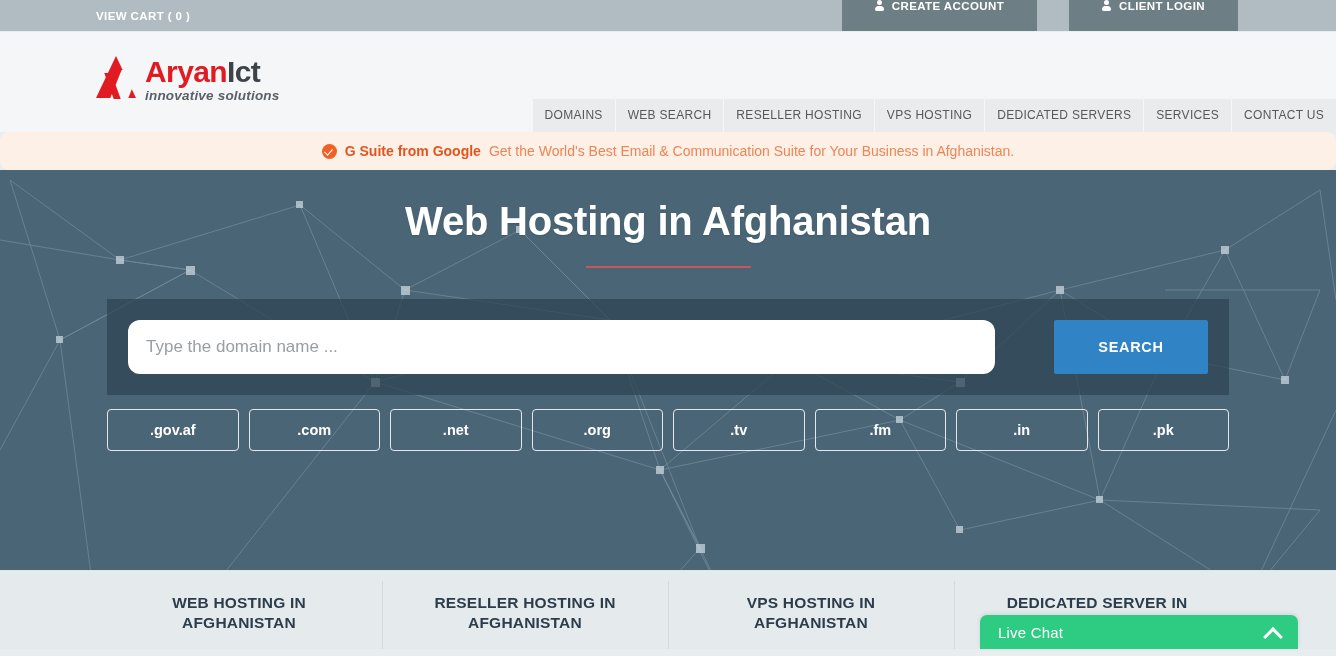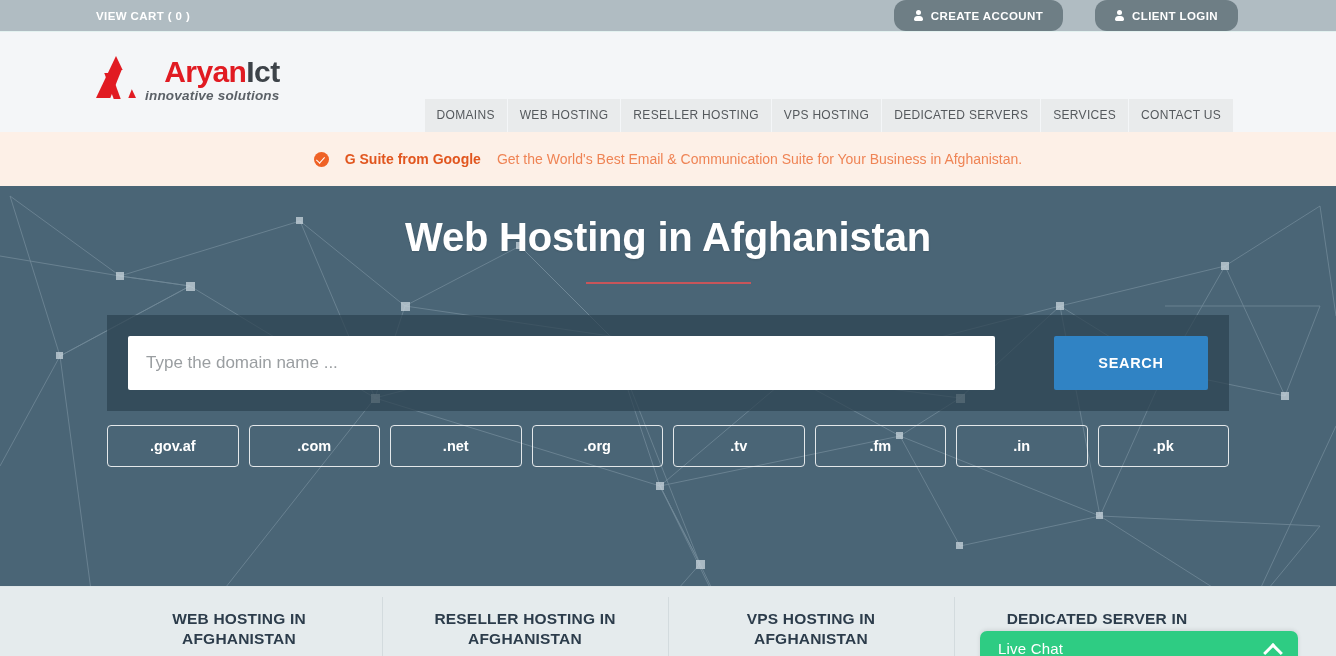--- a/index.html
+++ b/index.html
@@ -19,23 +19,23 @@
     display:flex; align-items:center; padding-left:96px;
   }
   .viewcart {
     color:#ffffff; font-size:11.5px; font-weight:bold;
     letter-spacing:.4px; cursor:pointer; white-space:nowrap;
   }
   .topbar-right {
     margin-left:auto; display:flex; align-items:stretch; padding-right:98px;
   }
   .top-btn {
-    background:#6e7e85; color:#fff; display:flex; align-items:center;
-    gap:8px; padding:0 20px; font-size:11.5px; font-weight:bold;
-    letter-spacing:.4px; cursor:pointer; white-space:nowrap;border-radius:12px;
+    background:#6e7e85; color:#fff; display:flex; 
+    gap:8px; padding:0 33px; font-size:11.5px; font-weight:bold;
+    letter-spacing:.4px; cursor:pointer; white-space:nowrap;
   }
   .top-btn.second { margin-left:32px; }
   .user-ico { width:9px; height:11px; position:relative; display:inline-block; flex:none; }
   .user-ico:before {
     content:""; position:absolute; top:0; left:2px; width:5px; height:5px;
     border-radius:50%; background:#fff;
   }
   .user-ico:after {
     content:""; position:absolute; bottom:0; left:0; width:9px; height:5px;
     border-radius:5px 5px 2px 2px; background:#fff;
@@ -59,41 +59,41 @@
     clip-path:polygon(0% 100%, 50% 0%, 100% 100%, 100% 100%, 0% 100%);
   }
   .logo-mark .notch {
     position:absolute; left:50%; top:34%; width:46%; height:66%;
     background:#f4f6f8; transform:skewX(-22deg);
   }
   .logo-mark .bar {
     position:absolute; left:33%; top:40%; width:7px; height:62%;
     background:#e11b22; transform:skewX(20deg);
   }
-  .logo-text { padding-top:1px;text-align:right; }
+  .logo-text { padding-top:1px; }
   .logo-title { font-size:30px; font-weight:bold; line-height:30px; letter-spacing:-.6px; }
   .logo-title .a { color:#e11b22; }
   .logo-title .b { color:#3d4349; }
   .logo-tag {
     font-size:13.5px; font-style:italic; font-weight:bold;
     color:#5b6167; letter-spacing:.2px; margin-top:1px;
   }
 
-  .nav { margin-left:auto; display:flex; align-items:flex-start; padding-right:103px; }
+  .nav { margin-left:auto; display:flex; align-items:flex-start; }
   .nav-item {
     background:#e9ebec; color:#55595d; font-size:12px; letter-spacing:.3px;
     padding:10px 12px 11px 12px; margin-left:1px; cursor:pointer;
     white-space:nowrap; line-height:12px;
   }
   .nav-item:first-child { margin-left:0; }
 
   
   .banner {
-    height:54px; background:#fdf0e7; display:flex; align-items:center;
-    justify-content:center; gap:16px;
+    height:38px; background:#fdf0e7; display:flex; align-items:center;
+    justify-content:center; gap:8px;border-radius:9px;
   }
   .check-ico {
     width:15px; height:15px; border-radius:50%; background:#ef6226;
     position:relative; flex:none;
   }
   .check-ico:after {
     content:""; position:absolute; left:4px; top:3.4px; width:4px; height:7px;
     border:solid #fff; border-width:0 1.9px 1.9px 0; transform:rotate(42deg);
   }
   .banner-strong { color:#e1561f; font-weight:bold; font-size:14px; }
@@ -120,21 +120,21 @@
     text-shadow:0 1px 2px rgba(0,0,0,.12);
   }
 
   .searchbox {
     margin-top:31px; width:1122px; background:rgba(44,66,81,.72);
     padding:21px; display:flex; gap:31px;
   }
   .search-input {
     flex:1; height:54px; border:none; outline:none; background:#fff;
     font-size:17px; color:#4f5357; padding:10px 18px;
-    font-family:"Liberation Sans", sans-serif; border-radius:2px;
+    font-family:"Liberation Sans", sans-serif; border-radius:12px;
   }
   .search-input::placeholder { color:#9a9ea1; }
   .search-btn {
     width:154px; height:54px; background:#3083c4; border:none; color:#fff;
     font-size:14.5px; font-weight:bold; letter-spacing:.7px; cursor:pointer;
     font-family:"Liberation Sans", sans-serif; border-radius:2px;margin-left:28px;
   }
 
   .tlds {
     margin-top:14px; width:1122px; display:flex; gap:10px;
@@ -210,21 +210,21 @@
     <div class="logo-text">
       <div class="logo-title">
         <span class="a">Aryan</span><span class="b">Ict</span>
       </div>
       <div class="logo-tag">innovative solutions</div>
     </div>
   </div>
 
   <div class="nav">
     <div class="nav-item">DOMAINS</div>
-    <div class="nav-item">WEB HOSTING</div>
+    <div class="nav-item">WEB SEARCH</div>
     <div class="nav-item">RESELLER HOSTING</div>
     <div class="nav-item">VPS HOSTING</div>
     <div class="nav-item">DEDICATED SERVERS</div>
     <div class="nav-item">SERVICES</div>
     <div class="nav-item">CONTACT US</div>
   </div>
 </div>
 
 <div class="banner">
   <span class="check-ico"></span>

